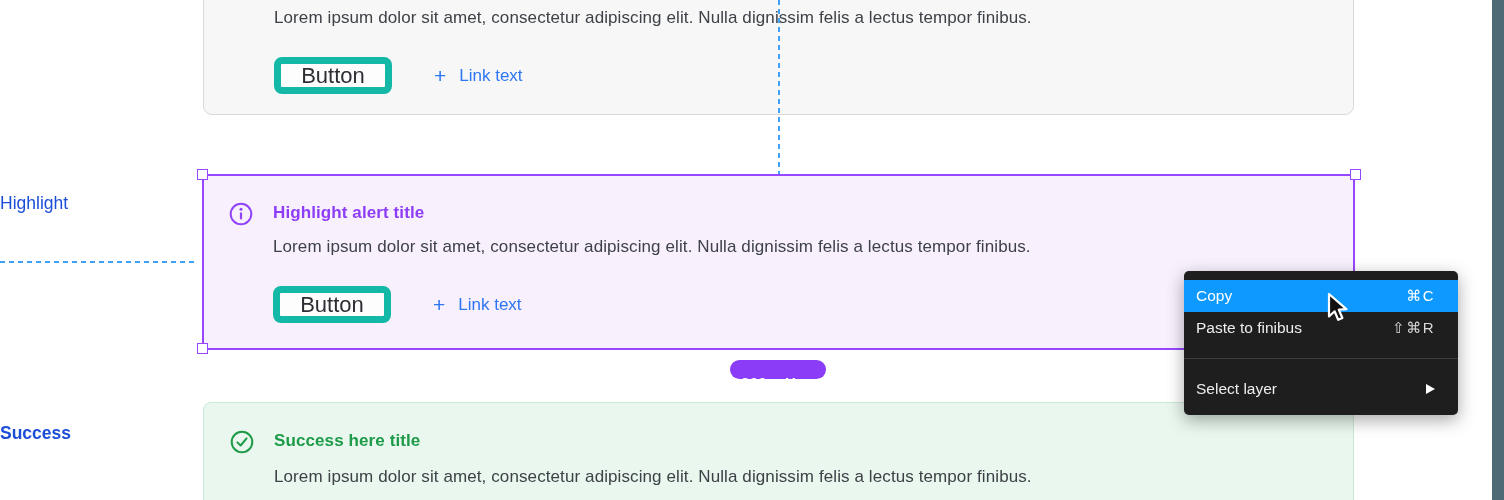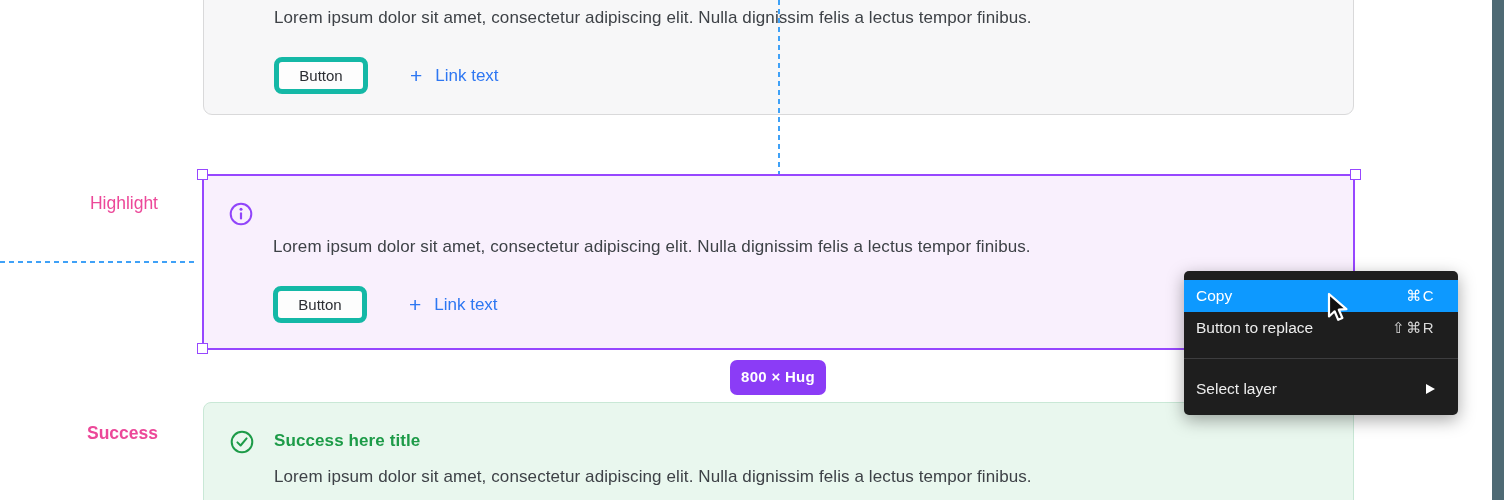--- a/index.html
+++ b/index.html
@@ -32,45 +32,45 @@
   .alert-highlight .alert-title{color:var(--accent-purple);}
   .alert-success .alert-title{color:var(--succ-green);}
   .alert-body{position:absolute;left:70px;font-size:17px;color:var(--body-text);letter-spacing:.1px;white-space:nowrap;}
   .alert-neutral .alert-body{top:61px;}
   .alert-highlight .alert-body{top:62px;}
   .alert-success .alert-body{top:64px;}
 
   .btn-row{position:absolute;left:70px;display:flex;align-items:center;}
   .alert-neutral .btn-row{top:110px;}
   .alert-highlight .btn-row{top:111px;}
-  .ui-button{width:94px;height:37px;background:#fdfdfd;border:5px solid #14b8a6;border-radius:8px;
-    font-family:"Liberation Sans",sans-serif;font-size:15px;color:#2c2e33;display:flex;align-items:center;justify-content:center;cursor:default;}
+  .ui-button{width:118px;height:37px;background:#fdfdfd;border:7px solid #14b8a6;border-radius:8px;
+    font-family:"Liberation Sans",sans-serif;font-size:22px;color:#2c2e33;display:flex;align-items:center;justify-content:center;cursor:default;}
   .ui-link{display:flex;align-items:center;margin-left:42px;color:var(--link-blue);font-size:17px;cursor:default;}
   .ui-link .plus{font-size:21px;font-weight:400;margin-right:13px;line-height:1;}
 
   
-  .row-label{position:absolute;left:0;width:158px;text-align:right;font-size:17.5px;color:#ec4899;padding-left:32px;}
+  .row-label{position:absolute;left:0;width:158px;text-align:left;font-size:17.5px;color:#1d4ed8;}
   .row-label.highlight{top:193px;}
   .row-label.success{top:423px;font-weight:bold;}
 
   
   .v-guide{position:absolute;left:778px;top:0;width:2px;height:175px;z-index:5;
     background:repeating-linear-gradient(180deg,var(--guide-blue) 0 5px,transparent 5px 9px);}
   .h-guide{position:absolute;left:0;top:261px;width:198px;height:2px;z-index:5;
     background:repeating-linear-gradient(90deg,var(--guide-blue) 0 5px,transparent 5px 9px);}
 
   
   .sel-border{position:absolute;left:202px;top:174px;width:1153px;height:176px;border:2px solid var(--sel-purple);z-index:6;}
   .sel-handle{position:absolute;width:11px;height:11px;background:#fff;border:1.7px solid var(--sel-purple);z-index:7;}
   .sel-handle.tl{left:197px;top:169px;}
   .sel-handle.tr{left:1350px;top:169px;}
   .sel-handle.bl{left:197px;top:343px;}
   .sel-handle.br{left:1350px;top:343px;}
-  .size-badge{position:absolute;left:778px;top:360px;transform:translateX(-50%);height:35px;line-height:27px;
-    padding:3px 11px;border-radius:7px;background:var(--badge-purple);color:#fff;font-size:15px;font-weight:bold;z-index:8;letter-spacing:.3px;}
+  .size-badge{position:absolute;left:778px;top:360px;transform:translateX(-50%);height:19px;line-height:27px;
+    padding:9px 11px;border-radius:12px;background:var(--badge-purple);color:#fff;font-size:15px;font-weight:bold;z-index:8;letter-spacing:.3px;}
 
   
   .ctx-menu{position:absolute;left:1184px;top:271px;width:274px;background:var(--menu-bg);border-radius:5px;
     padding:9px 0 10px;z-index:10;box-shadow:0 5px 17px rgba(0,0,0,.35);}
   .ctx-item{height:32px;display:flex;align-items:center;padding:0 23px 0 12px;font-size:15.5px;color:#ededed;cursor:default;}
   .ctx-item.highlighted{background:var(--menu-hl);color:#ffffff;}
   .ctx-shortcut{margin-left:auto;font-size:15px;color:#d9d9d9;letter-spacing:1.5px;}
   .ctx-item.highlighted .ctx-shortcut{color:#ffffff;}
   .ctx-arrow{margin-left:auto;width:0;height:0;border-left:9px solid #ffffff;border-top:5.5px solid transparent;border-bottom:5.5px solid transparent;}
   .ctx-divider{height:1px;background:#3d3d3f;margin:14px 0;}
@@ -94,20 +94,21 @@
       </span>
     </div>
   </div>
 
   <div class="alert-box alert-highlight">
     <svg class="alert-icon" viewBox="0 0 24 24">
       <circle cx="12" cy="12" r="10.3" fill="none" stroke="#9145fa" stroke-width="2"></circle>
       <circle cx="12" cy="7.3" r="1.5" fill="#9145fa"></circle>
       <rect x="10.9" y="10.3" width="2.2" height="7.2" rx="1.1" fill="#9145fa"></rect>
     </svg>
+    <div class="alert-title">Highlight alert title</div>
     <div class="alert-body">Lorem ipsum dolor sit amet, consectetur adipiscing elit. Nulla dignissim felis a lectus tempor finibus.</div>
     <div class="btn-row">
       <button class="ui-button">Button</button>
       <span class="ui-link">
         <span class="plus">+</span>
         <span>Link text</span>
       </span>
     </div>
   </div>
 
@@ -132,21 +133,21 @@
   <div class="sel-handle bl"></div>
   <div class="sel-handle br"></div>
   <div class="size-badge">800 × Hug</div>
 
   <div class="ctx-menu">
     <div class="ctx-item highlighted">
       <span>Copy</span>
       <span class="ctx-shortcut">⌘C</span>
     </div>
     <div class="ctx-item">
-      <span>Button to replace</span>
+      <span>Paste to finibus</span>
       <span class="ctx-shortcut">⇧⌘R</span>
     </div>
     <div class="ctx-divider"></div>
     <div class="ctx-item">
       <span>Select layer</span>
       <span class="ctx-arrow"></span>
     </div>
   </div>
 
   <svg class="cursor" width="24" height="32" viewBox="0 0 24 32">

